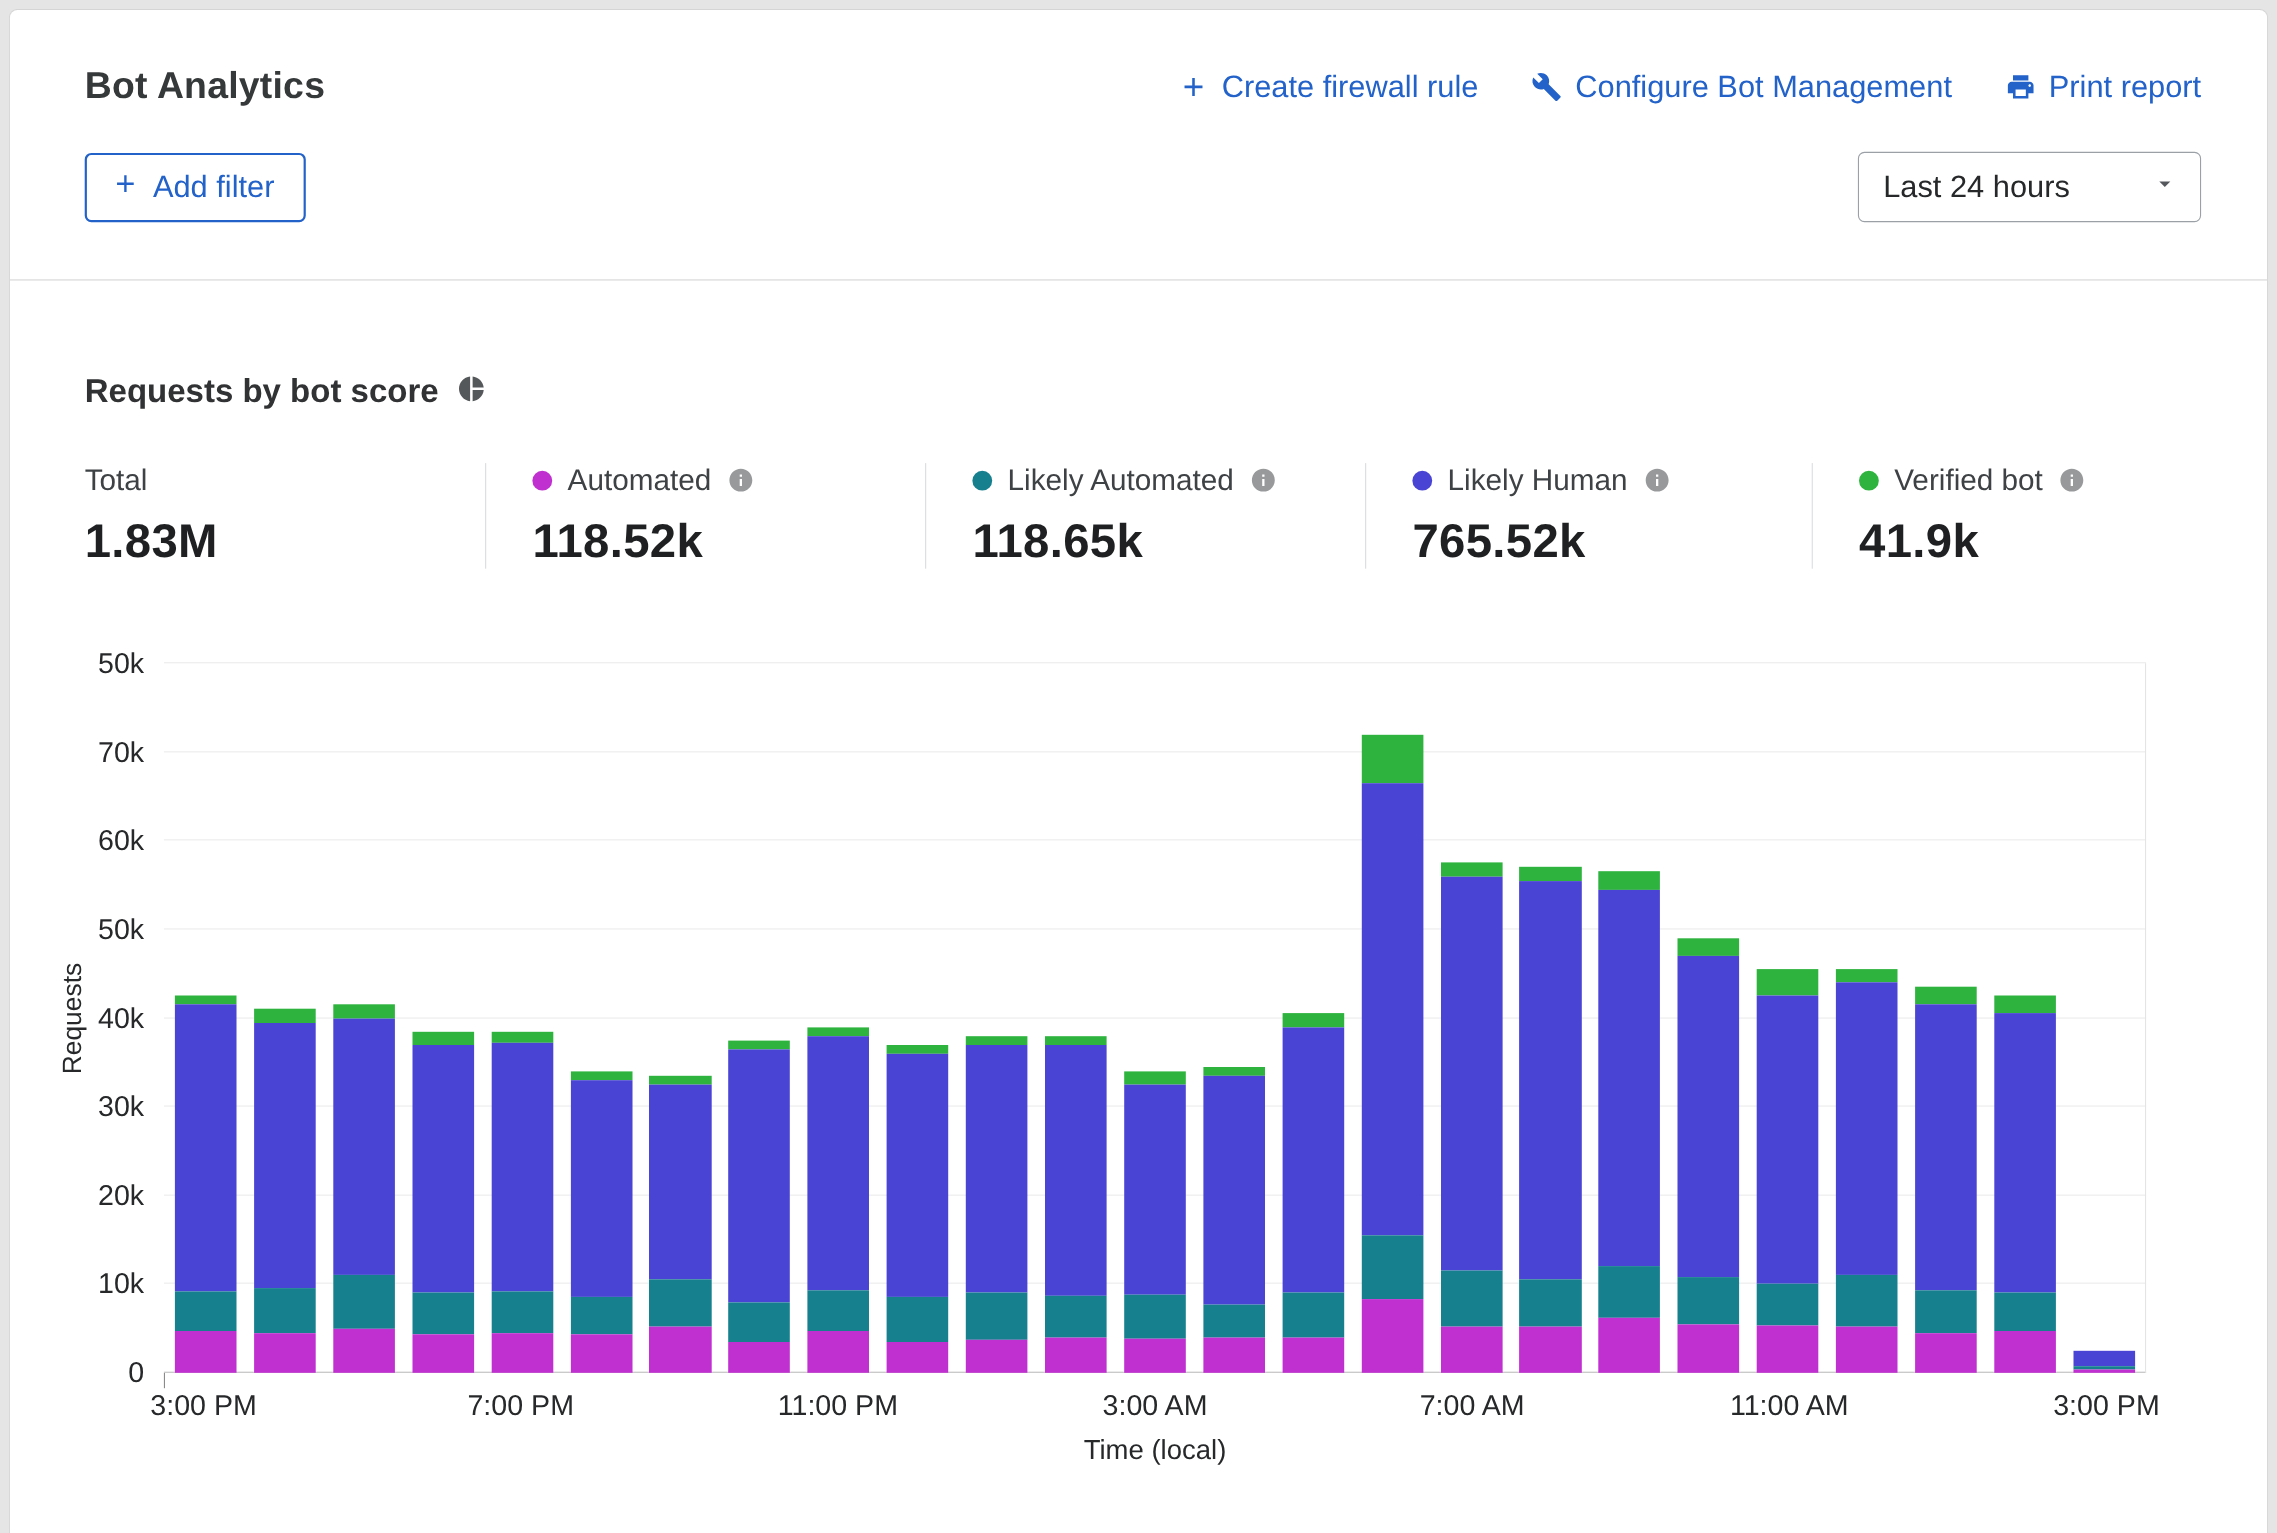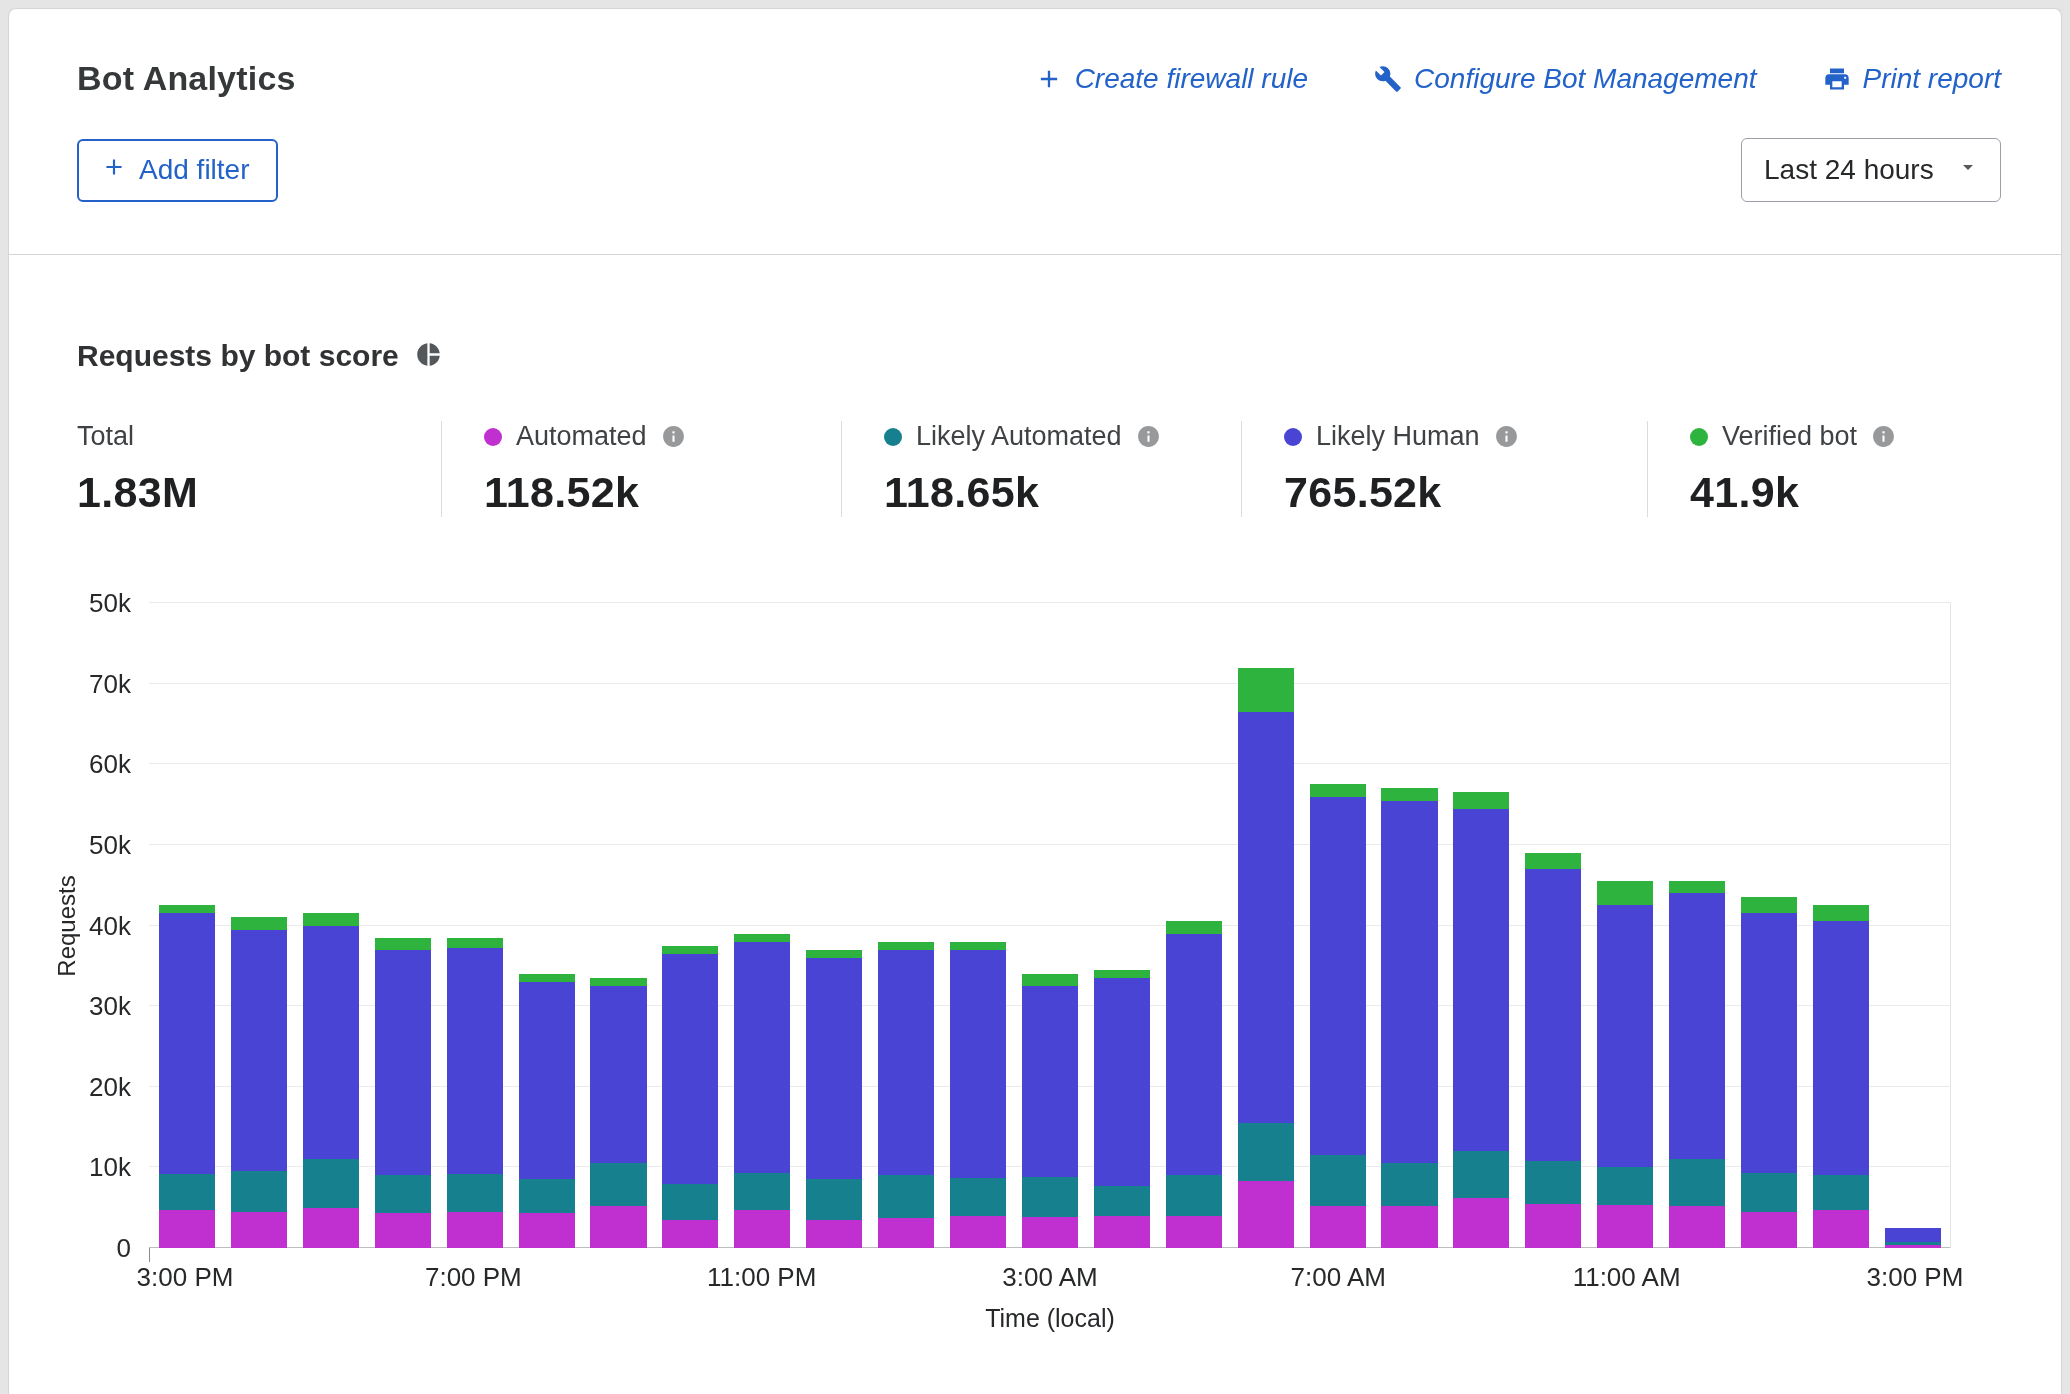--- a/index.html
+++ b/index.html
@@ -34,21 +34,21 @@
     display: flex;
     justify-content: space-between;
     align-items: center;
   }
   .page-title {
     font-size: 34px;
     font-weight: bold;
     color: #36393a;
     letter-spacing: 0.2px;
   }
-  .actions { display: flex; align-items: flex-start; gap: 66px; font-style: italic; }
+  .actions { display: flex; align-items: flex-start; gap: 48px; }
   .action {
     display: flex; align-items: center; gap: 12px;
     color: #2262c9; font-size: 28px; cursor: pointer; text-decoration: none;
     white-space: nowrap;
   }
   .action svg { display: block; }
   .filter-row {
     display: flex;
     justify-content: space-between;
     align-items: center;
@@ -60,21 +60,21 @@
     border: 2px solid #2262c9;
     color: #2262c9;
     background: #fff;
     border-radius: 6px;
     padding: 13px 26px 13px 22px;
     font-size: 28px;
     font-family: inherit;
     cursor: pointer;
   }
   .time-select {
-    width: 260px;
+    width: 312px;
     border: 1px solid #9aa0a6;
     border-radius: 6px;
     padding: 15px 20px 15px 22px;
     display: flex; align-items: center; justify-content: space-between;
     font-size: 28px;
     color: #26282a;
     background: #fff;
     cursor: pointer;
   }
   .header-sep { border-bottom: 1px solid #d5d5d5; }

